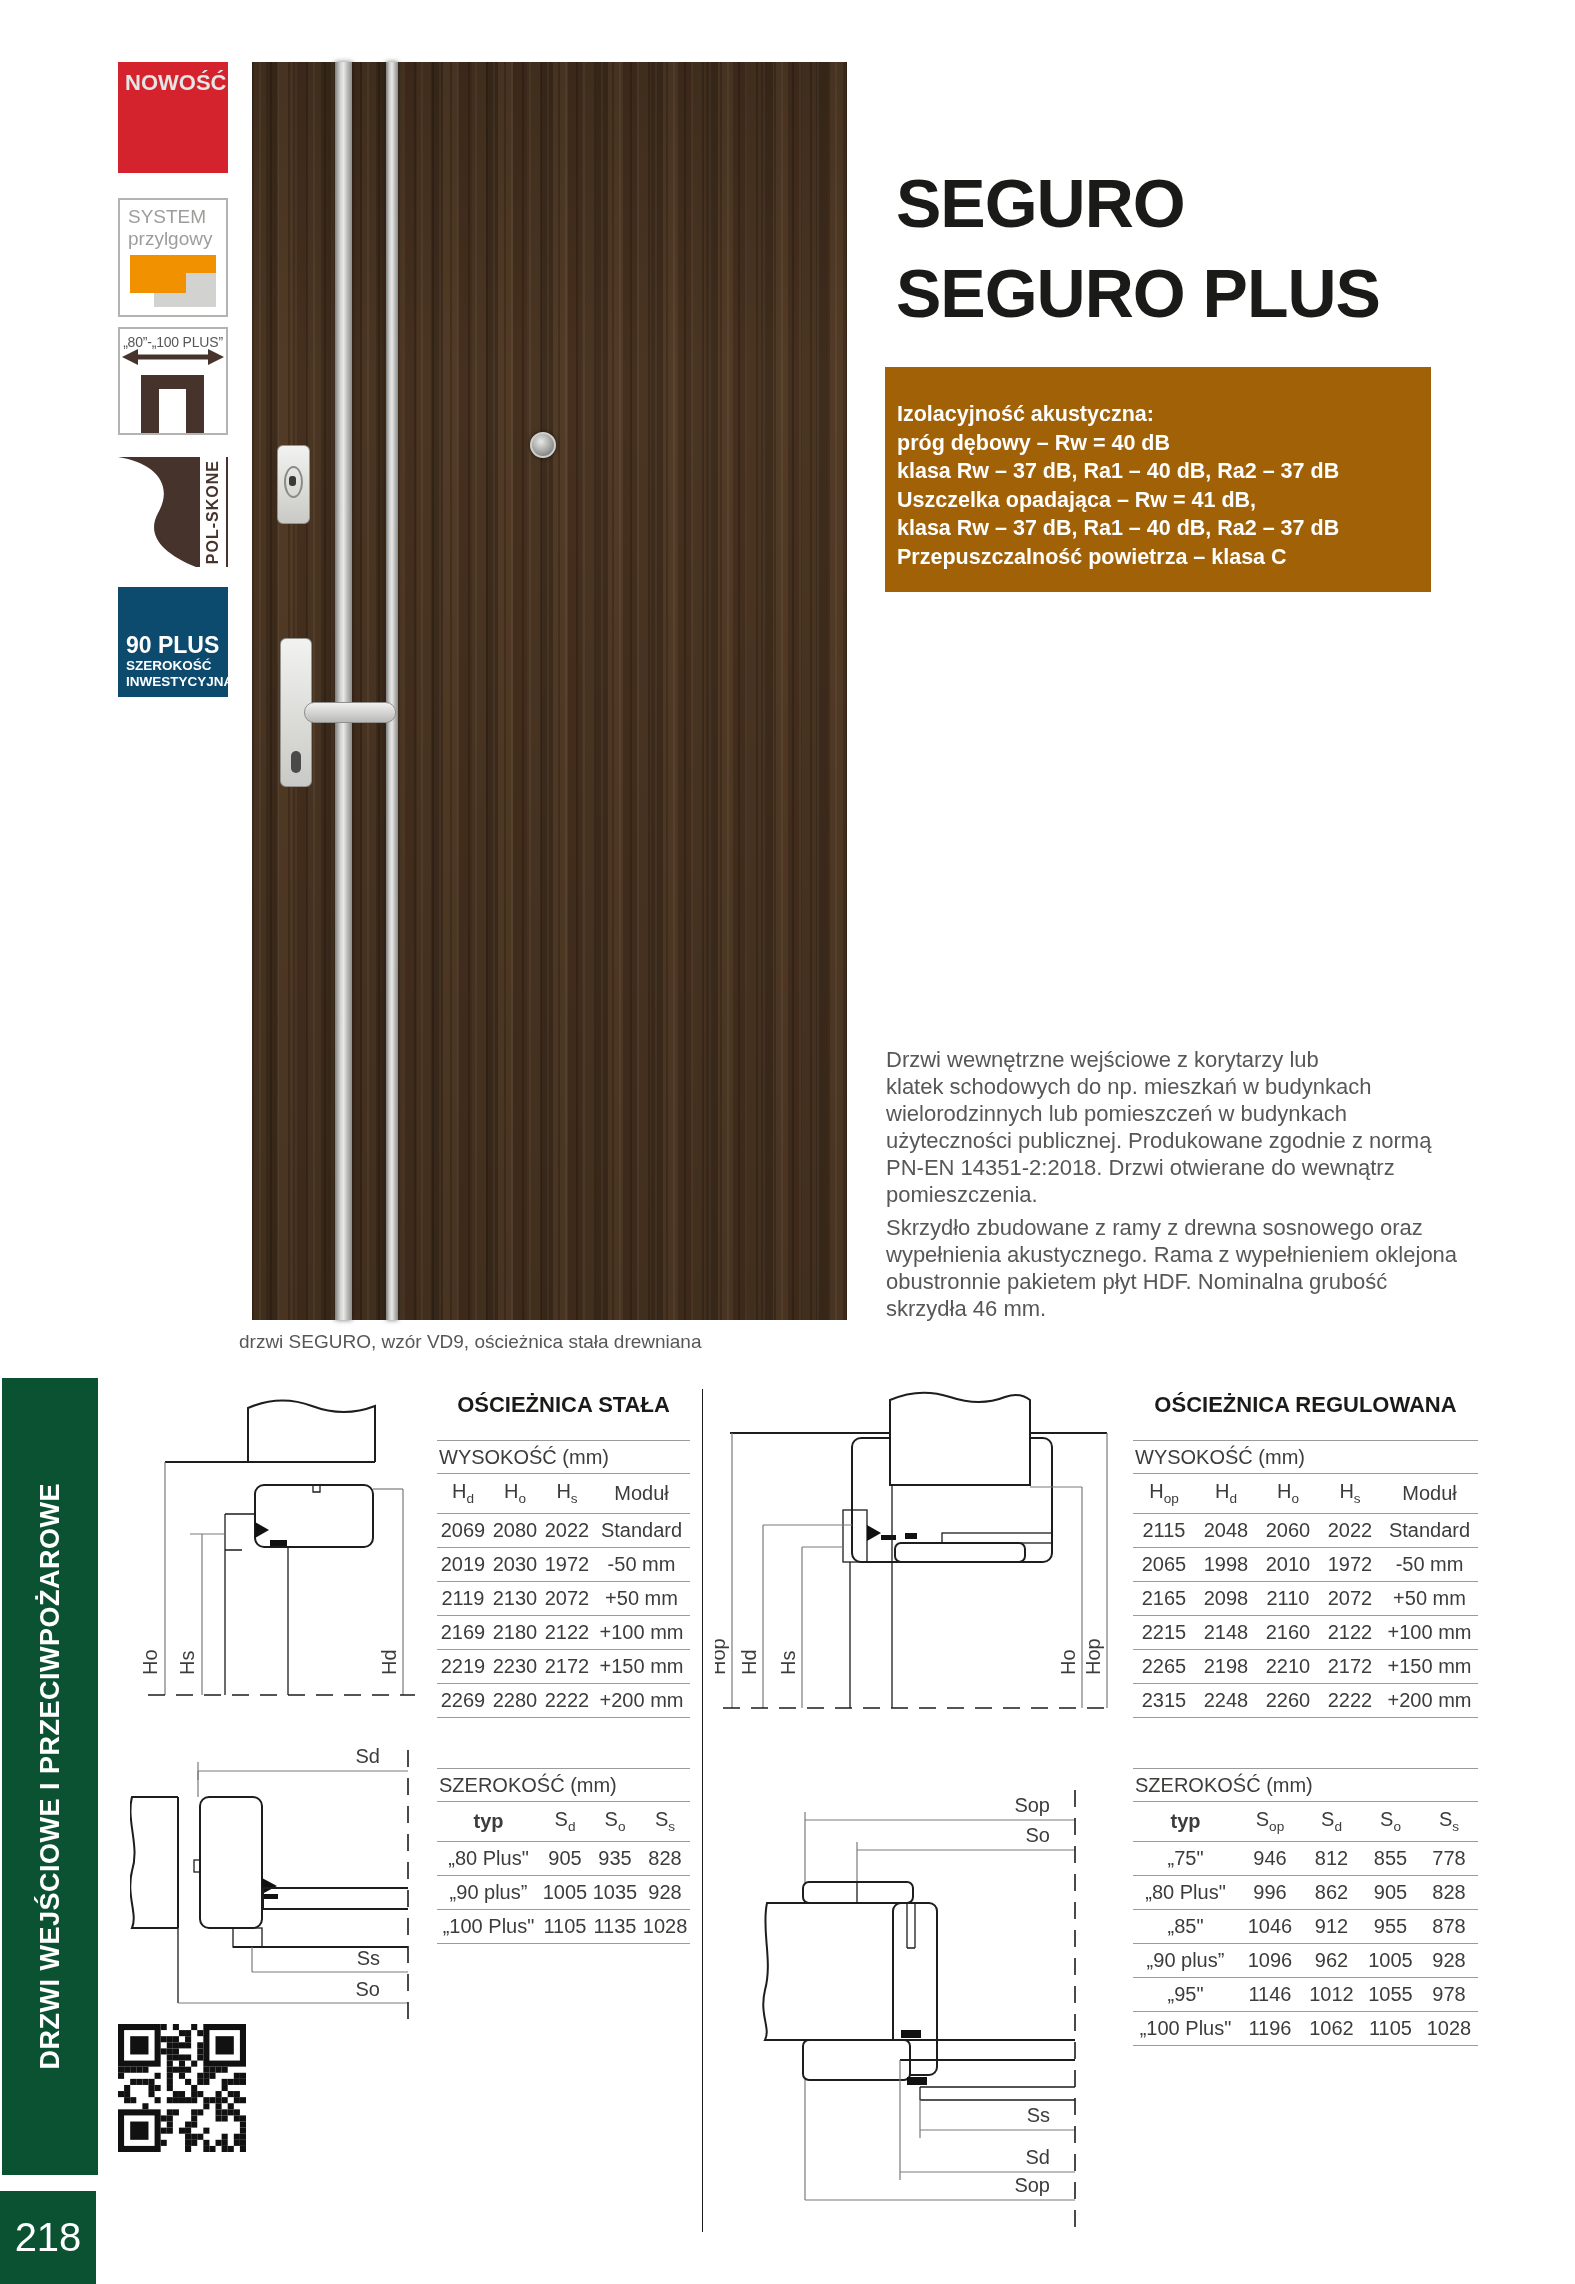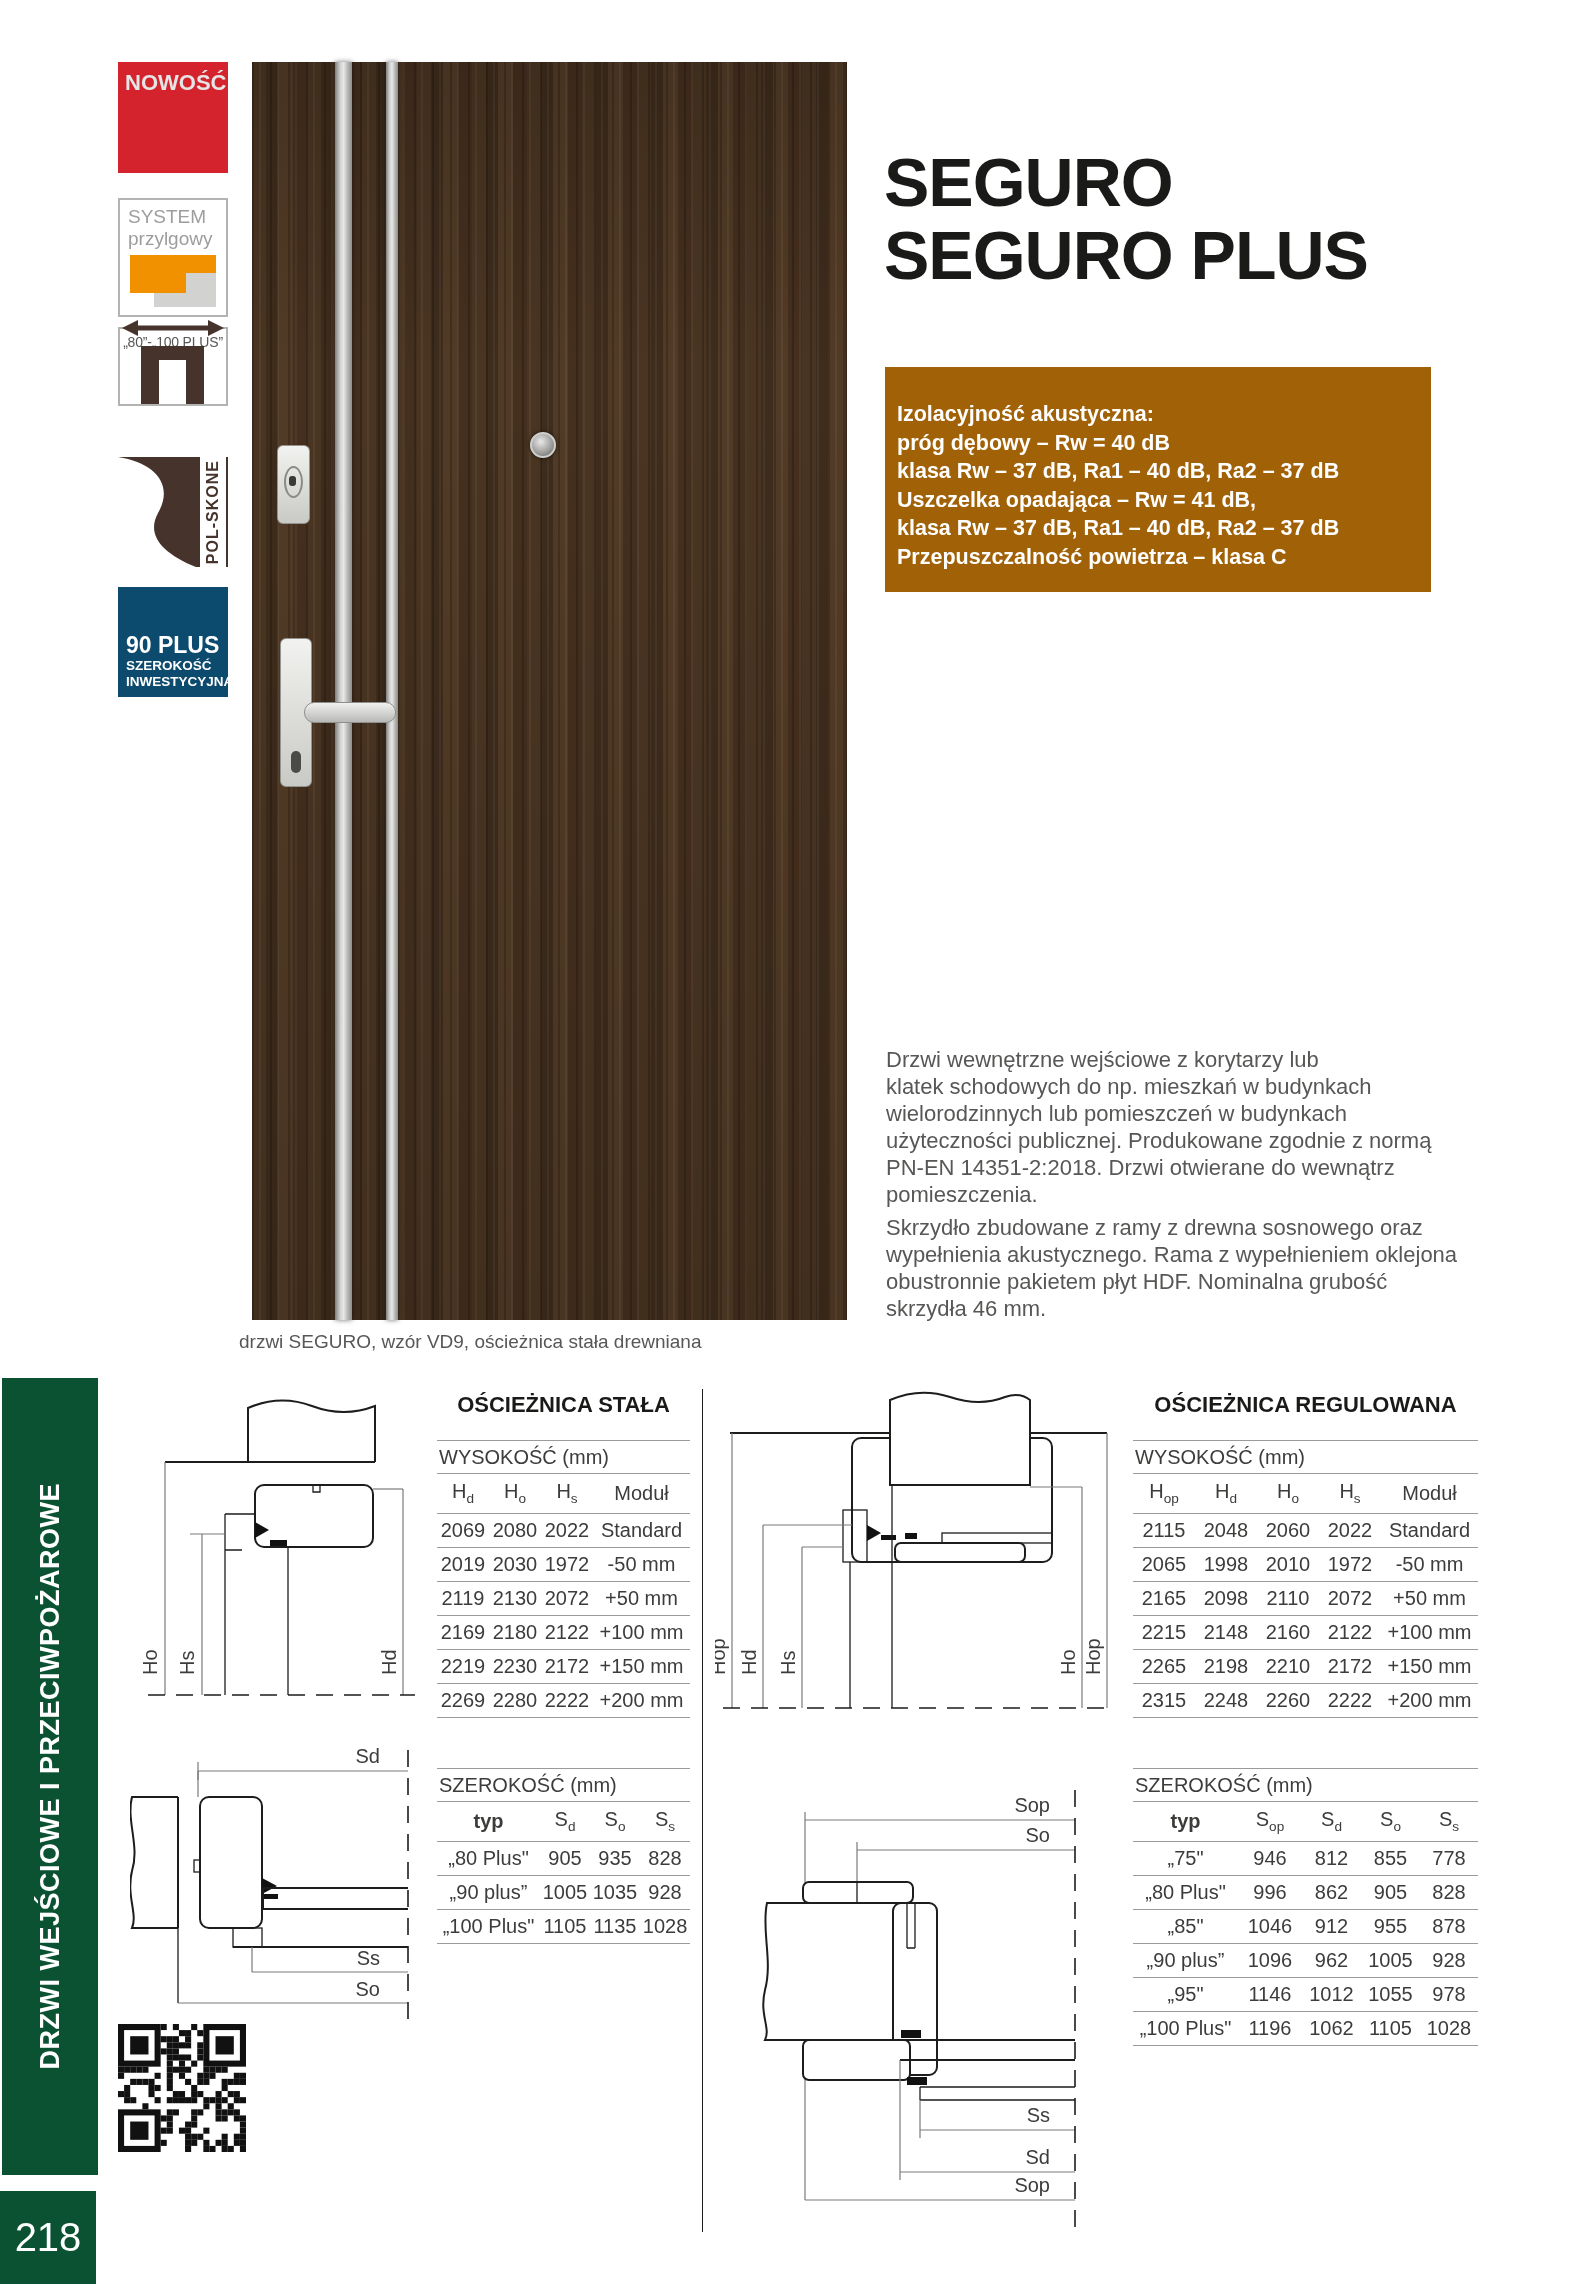--- a/index.html
+++ b/index.html
@@ -18,21 +18,21 @@
   #page-number-box span{color:#fff;font-size:40px;}
 
   
   .badge{left:118px;width:110px;box-sizing:border-box;}
   #badge-nowosc{top:62px;height:111px;background:#d4232c;}
   #badge-nowosc span{display:block;padding:8px 0 0 7px;color:#e5e5e5;font-weight:bold;font-size:22px;}
   .outline-box{background:#fff;border:2px solid #b3b3b1;}
   #badge-system{top:198px;height:119px;}
   #badge-system .lbl{display:block;padding:6px 0 0 8px;color:#9d9d9c;font-size:19px;line-height:22px;}
   #badge-system svg{position:absolute;left:6px;bottom:4px;}
-  #badge-size{top:327px;height:79px;}
+  #badge-size{top:327px;height:108px;}
   #badge-size .lbl{display:block;padding-top:5px;text-align:center;color:#575756;font-size:14px;letter-spacing:-.2px;}
   #badge-size svg{position:absolute;left:0;bottom:0;}
   #logo-polskone{top:457px;height:110px;background:#46332c;}
   #logo-polskone svg{position:absolute;left:0;top:0;}
   #logo-polskone .vtxt{position:absolute;right:2px;top:0;height:110px;width:26px;background:#fff;
        display:flex;align-items:center;justify-content:center;}
   #logo-polskone .vtxt span{writing-mode:vertical-rl;transform:rotate(180deg);
        color:#46332c;font-weight:bold;font-size:16px;letter-spacing:1px;}
   #badge-invest{top:587px;height:110px;background:#0c4a6e;display:flex;flex-direction:column;justify-content:flex-end;}
   #badge-invest .b1{color:#fff;font-weight:bold;font-size:23px;line-height:25px;padding-left:8px;}
@@ -57,21 +57,21 @@
   #handle-plate{left:28px;top:576px;width:30px;height:147px;}
   #handle-plate .slot{position:absolute;left:10px;top:112px;width:10px;height:22px;background:#4a4a48;border-radius:5px;}
   #handle-bar{left:52px;top:640px;width:90px;height:19px;border-radius:10px;
      background:linear-gradient(180deg,#f0f0ee,#b9b9b7);border:1px solid #8f8f8d;}
   #door-viewer{left:278px;top:370px;width:22px;height:22px;border-radius:50%;
      background:radial-gradient(circle at 40% 35%,#e8e8e6,#9a9a98 60%,#5f5f5d);
      border:2px solid #cfcfcd;box-shadow:0 0 4px rgba(0,0,0,.6);}
 
   
   #header-category{left:884px;top:62px;margin:0;font-size:34px;line-height:36px;font-weight:bold;color:#9d9d9c;}
-  #header-title{left:884px;top:146px;margin:0;font-size:68px;line-height:73px;font-weight:bold;color:#1a1a18;letter-spacing:-1px;}
+  #header-title{left:884px;top:146px;margin:12px;font-size:68px;line-height:90px;font-weight:bold;color:#1a1a18;letter-spacing:-1px;}
   #acoustic-box{left:885px;top:367px;width:546px;height:225px;background:#a16207;box-sizing:border-box;}
   #acoustic-box p{margin:0;padding:33px 10px 0 12px;color:#fff;font-size:21.5px;line-height:28.6px;font-weight:600;}
 
   
   .desc{left:886px;margin:0;font-size:22px;line-height:27px;color:#575756;}
   #desc-1{top:1046px;}
   #desc-2{top:1214px;}
   #photo-caption{left:239px;top:1331px;margin:0;font-size:19px;color:#575756;}
 
   

